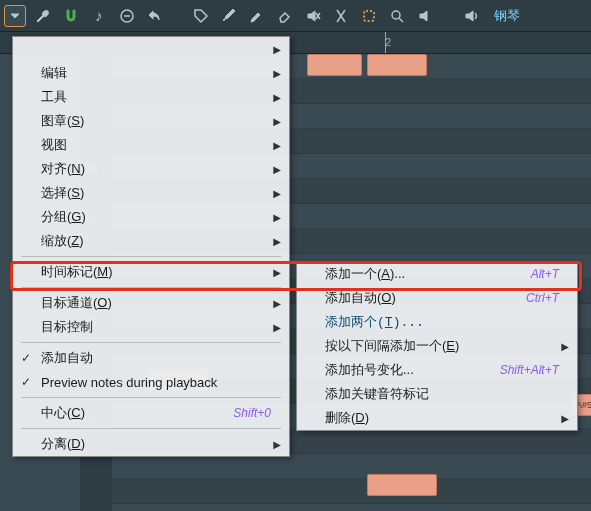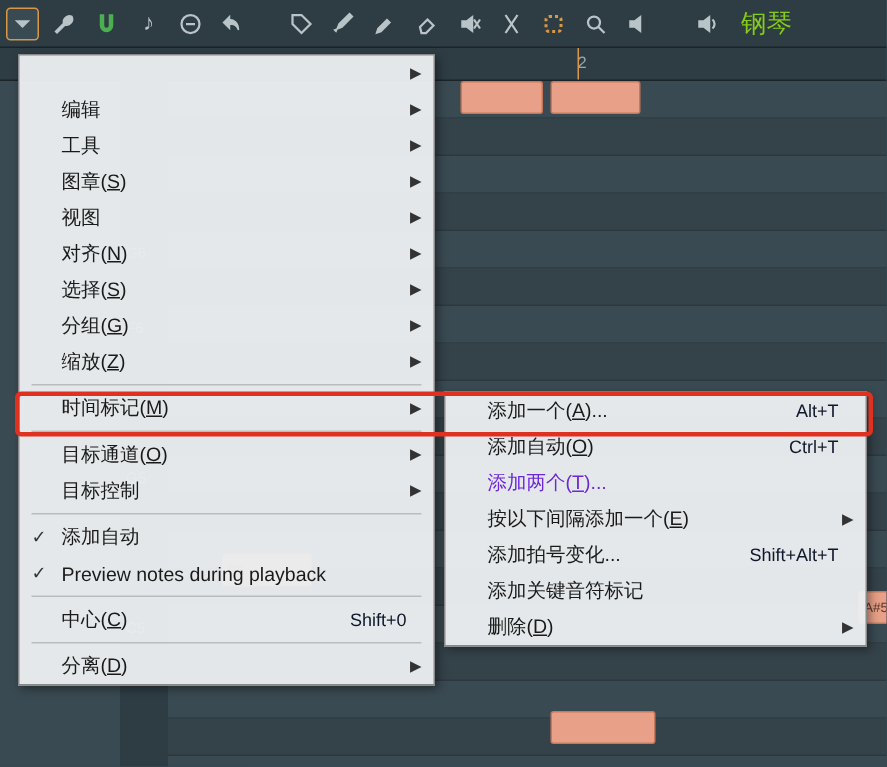--- a/index.html
+++ b/index.html
@@ -29,21 +29,21 @@
     cursor: pointer;
   }
   .tool-btn.active {
     border: 1px solid #d89848;
     border-radius: 3px;
     background: #3a4a52;
   }
   .tool-btn svg { width: 16px; height: 16px; fill: #b8c4c8; stroke: #b8c4c8; }
   .tool-btn.green svg { fill: #4caf50; stroke: #4caf50; }
   .tool-btn.orange svg { stroke: #d89848; fill:none; stroke-width:2; }
-  .toolbar-label { color: #84cc16; margin-left: 6px; font-size: 17px; }
+  .toolbar-label { color: #7dd3fc; margin-left: 6px; font-size: 13px; }
 
   .piano-roll {
     position: absolute; top: 32px; left: 0; right: 0; bottom: 0;
     background: #3a4a52;
   }
   .ruler {
     height: 22px;
     background: #2e3c44;
     position: relative;
     border-bottom: 1px solid #1a2428;
@@ -91,23 +91,23 @@
   }
   .menu1 { left: 12px; top: 36px; width: 278px; }
   .menu2 { left: 296px; top: 261px; width: 282px; }
   .menu-item {
     display: flex; align-items: center;
     height: 24px;
     padding: 0 18px 0 28px;
     cursor: default;
     position: relative;
   }
-  .menu-item.disabled { color: #6d28d9; }
+  .menu-item.disabled { color: #0c4a6e; font-family: Liberation Mono, monospace; }
   .menu-label { flex: 1; }
-  .menu-shortcut { color: #0f172a; font-size: 12px; }
+  .menu-shortcut { color: #8b5cf6; font-size: 12px; font-style: italic; }
   .menu-arrow {
     position: absolute; right: 8px; font-size: 10px; color: #333;
   }
   .menu-sep { height: 1px; background: #bbb; margin: 3px 8px; }
   .menu-check {
     position: absolute; left: 8px; font-size: 12px; color: #333;
   }
   .underline { text-decoration: underline; }
 
   .highlight-box {

